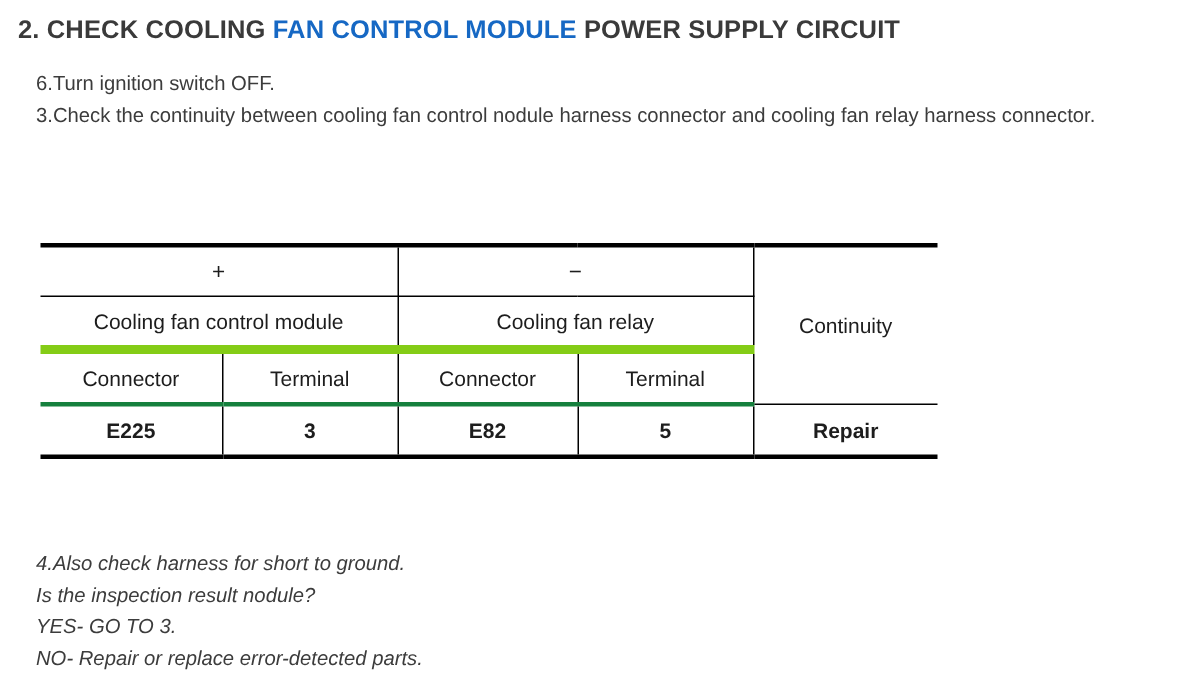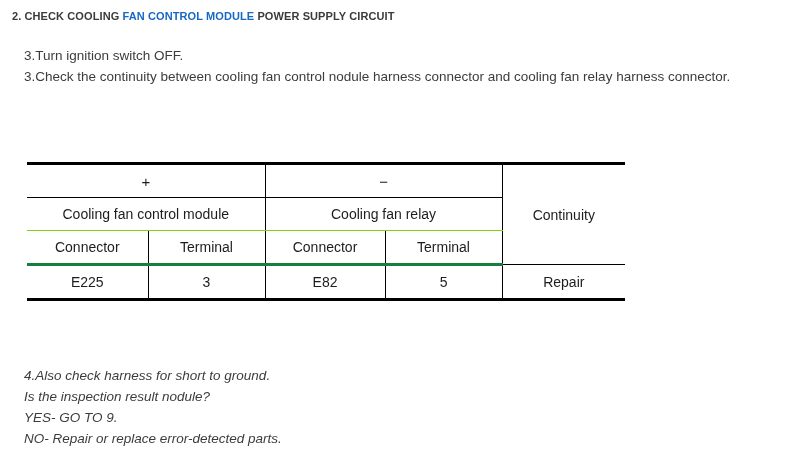--- a/index.html
+++ b/index.html
@@ -14,21 +14,21 @@
     color: #3c3c3c;
     overflow: hidden;
     position: relative;
   }
 
   
   .page-title {
     position: absolute;
     left: 12px;
     top: 10px;
-    font-size: 11px;
+    font-size: 17px;
     font-weight: bold;
     color: #3a3a3a;
     letter-spacing: 0.1px;
     white-space: nowrap;
   }
   .page-title .hl {
     color: #1668c4;
   }
 
   
@@ -63,27 +63,28 @@
     padding: 0 2px;
     border: none;
     font-weight: normal;
   }
   
   .spec-table tr.row-sign td {
     border-top: 3px solid #000000;
     border-bottom: 1px solid #000000;
   }
   .spec-table tr.row-group td {
-    border-bottom: 1px solid #84cc16;
+    border-bottom: 6px solid #84cc16;
   }
   .spec-table tr.row-sub td {
     border-bottom: 3px solid #15803d;
   }
   .spec-table tr.row-data td {
     border-bottom: 3px solid #000000;
+    font-weight: bold;
   }
   
   .v-right {
     border-right: 1.5px solid #000000 !important;
   }
   
   .cell-continuity {
     border-bottom: 1px solid #000000 !important;
   }
   .sign-plus, .sign-minus {
@@ -104,21 +105,21 @@
     display: block;
     font-style: italic;
   }
 </style>
 </head>
 <body>
 
 <div class="page-title"><span>2. CHECK COOLING </span><span class="hl">FAN CONTROL MODULE</span><span> POWER SUPPLY CIRCUIT</span></div>
 
 <div class="steps-top">
-  <span class="step-line">3.Turn ignition switch OFF.</span>
+  <span class="step-line">6.Turn ignition switch OFF.</span>
   <span class="step-line">3.Check the continuity between cooling fan control nodule harness connector and cooling fan relay harness connector.</span>
 </div>
 
 <table class="spec-table">
   <colgroup>
     <col style="width:121px">
     <col style="width:117px">
     <col style="width:120px">
     <col style="width:117px">
     <col style="width:123px">
@@ -145,15 +146,15 @@
       <td class="v-right">E82</td>
       <td class="v-right">5</td>
       <td>Repair</td>
     </tr>
   </tbody>
 </table>
 
 <div class="steps-bottom">
   <span class="step-line">4.Also check harness for short to ground.</span>
   <span class="step-line">Is the inspection result nodule?</span>
-  <span class="step-line">YES- GO TO 9.</span>
+  <span class="step-line">YES- GO TO 3.</span>
   <span class="step-line">NO- Repair or replace error-detected parts.</span>
 </div>
 
 </body></html>

